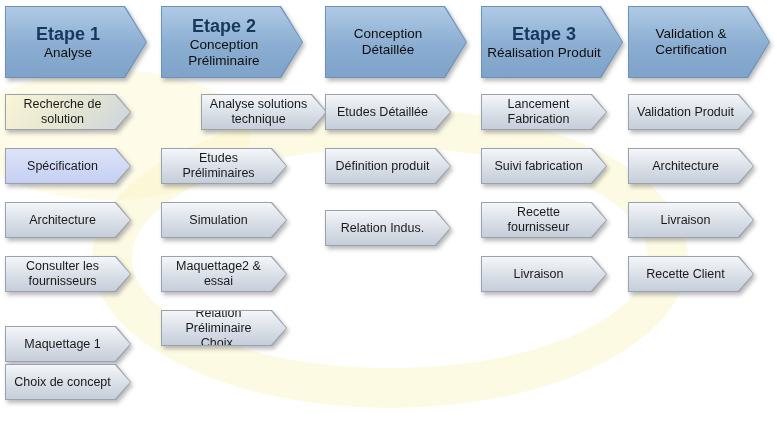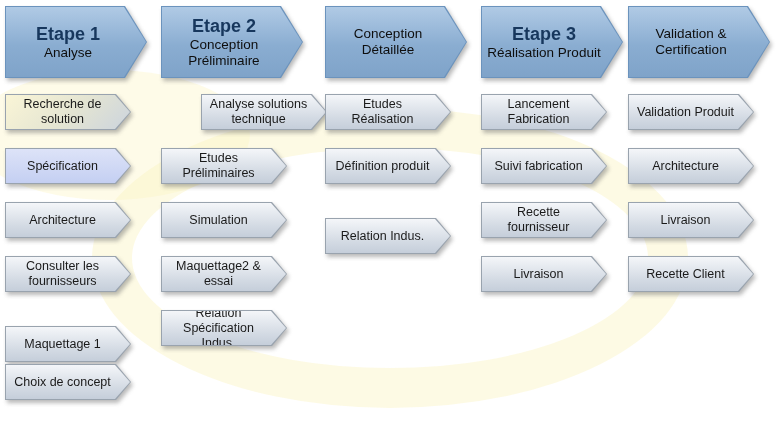--- a/index.html
+++ b/index.html
@@ -140,39 +140,39 @@
       <div class="stage-item chev clip-sm" style="top: 202px;">
         <div class="outer"></div>
         <div class="inner">Simulation</div>
       </div>
       <div class="stage-item chev clip-sm" style="top: 256px;">
         <div class="outer"></div>
         <div class="inner">Maquettage2 &amp; essai</div>
       </div>
       <div class="stage-item chev clip-sm" style="top: 310px;">
         <div class="outer"></div>
-        <div class="inner">Relation Spécification Indus.</div>
+        <div class="inner">Relation Préliminaire Choix.</div>
       </div>
     </div>
     <div class="stage-col" style="left: 325px;">
       <div class="stage-header chev clip-lg">
         <div class="outer"></div>
         <div class="inner">
           <div class="stage-subtitle">Conception Détaillée</div>
         </div>
       </div>
       <div class="stage-item chev clip-sm" style="top: 94px;">
         <div class="outer"></div>
-        <div class="inner">Etudes Réalisation</div>
+        <div class="inner">Etudes Détaillée</div>
       </div>
       <div class="stage-item chev clip-sm" style="top: 148px;">
         <div class="outer"></div>
         <div class="inner">Définition produit</div>
       </div>
-      <div class="stage-item chev clip-sm" style="top: 218px;">
+      <div class="stage-item chev clip-sm" style="top: 210px;">
         <div class="outer"></div>
         <div class="inner">Relation Indus.</div>
       </div>
     </div>
     <div class="stage-col" style="left: 481px;">
       <div class="stage-header chev clip-lg">
         <div class="outer"></div>
         <div class="inner">
           <div class="stage-title">Etape 3</div>
           <div class="stage-subtitle">Réalisation Produit</div>

